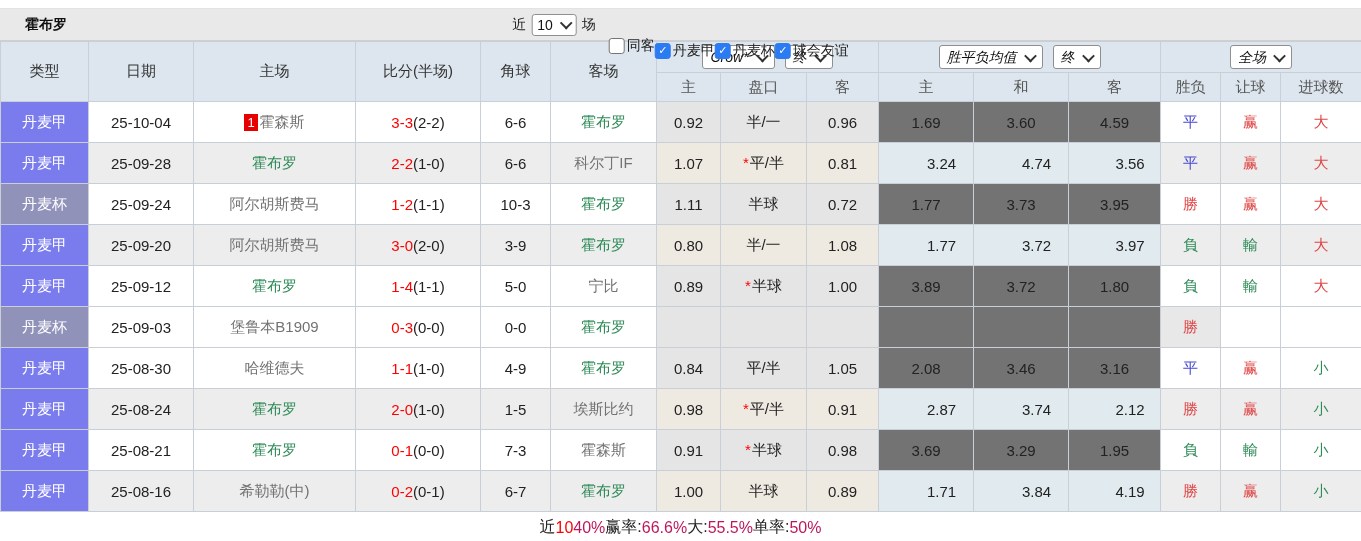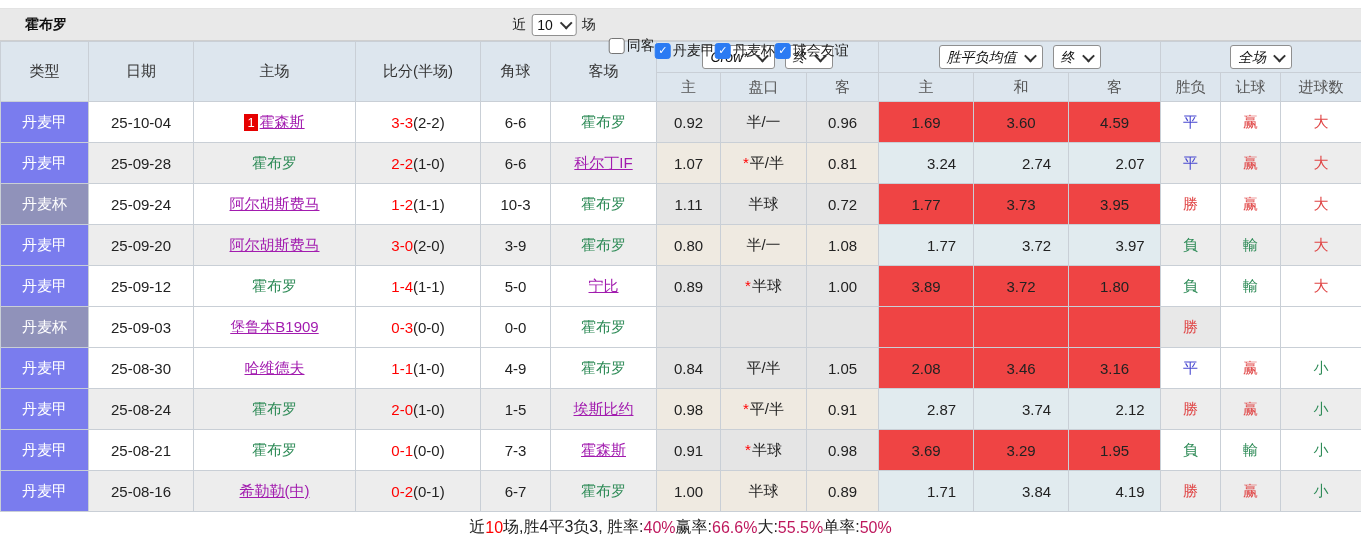--- a/index.html
+++ b/index.html
@@ -36,28 +36,28 @@
   .grp-inner{display:flex;align-items:center;justify-content:center;gap:10px;font-style:italic;}
   tbody td{height:40px;color:#222;}
   tbody tr td{background:#fff;}
   tbody tr.alt td{background:#ededed;}
   
   td.type{color:#fff;background:#7a7cee !important;}
   td.type.cup{background:#9092ba !important;}
   
   tbody tr td.crow{background:#e5e5e5;}
   tbody tr.alt td.crow{background:#efeae1;margin-top:14px;}
-  tbody tr td.avg{background:#ef4444;}
+  tbody tr td.avg{background:#737373;}
   tbody tr.alt td.avg{background:#e1ebef;padding-left:31px;}
   tbody tr td.wl-gray{background:#e8e8e8;}
   
   .c-green{color:#2e8b57;}
   .c-red{color:#e04545;}
   .c-blue{color:#4848d0;}
-  .c-dark{color:#a21caf;text-decoration:underline;}
+  .c-dark{color:#737373;}
   .score-ft{color:#ff0000;}
   .score-ht{color:#222;}
   .star{color:#ff0000;margin-right:1px;}
   .badge{display:inline-block;background:#e60000;color:#fff;font-size:13px;
          padding:0 3px;margin-right:2px;line-height:17px;}
   
   .footer{height:31px;display:flex;align-items:center;justify-content:center;
           font-size:16px;}
   .f-dark{color:#222;}
   .f-red{color:#ff0000;}
@@ -186,22 +186,22 @@
         <td class="type">丹麦甲</td>
         <td>25-09-28</td>
         <td><span class="c-green">霍布罗</span></td>
         <td><span class="score-ft">2-2</span><span class="score-ht">(1-0)</span></td>
         <td>6-6</td>
         <td><span class="c-dark">科尔丁IF</span></td>
         <td class="crow">1.07</td>
         <td class="crow"><span class="star">*</span><span>平/半</span></td>
         <td class="crow">0.81</td>
         <td class="avg">3.24</td>
-        <td class="avg">2.74</td>
-        <td class="avg">2.07</td>
+        <td class="avg">4.74</td>
+        <td class="avg">3.56</td>
         <td><span class="c-blue">平</span></td>
         <td><span class="c-red">赢</span></td>
         <td><span class="c-red">大</span></td>
       </tr>
       <tr>
         <td class="type cup">丹麦杯</td>
         <td>25-09-24</td>
         <td><span class="c-dark">阿尔胡斯费马</span></td>
         <td><span class="score-ft">1-2</span><span class="score-ht">(1-1)</span></td>
         <td>10-3</td>
@@ -334,21 +334,20 @@
         <td><span class="c-red">勝</span></td>
         <td><span class="c-red">赢</span></td>
         <td><span class="c-green">小</span></td>
       </tr>
     </tbody>
 </table>
 
 <div class="footer" id="footer">
     <span class="f-dark">近</span>
     <span class="f-red">10</span>
-    <span class="f-dark">场,胜4平3负3, 胜率:</span>
     <span class="f-blue">40%</span>
     <span class="f-dark"> 赢率:</span>
     <span class="f-blue">66.6%</span>
     <span class="f-dark"> 大:</span>
     <span class="f-blue">55.5%</span>
     <span class="f-dark"> 单率:</span>
     <span class="f-blue">50%</span>
   </div>
 
 </body></html>

